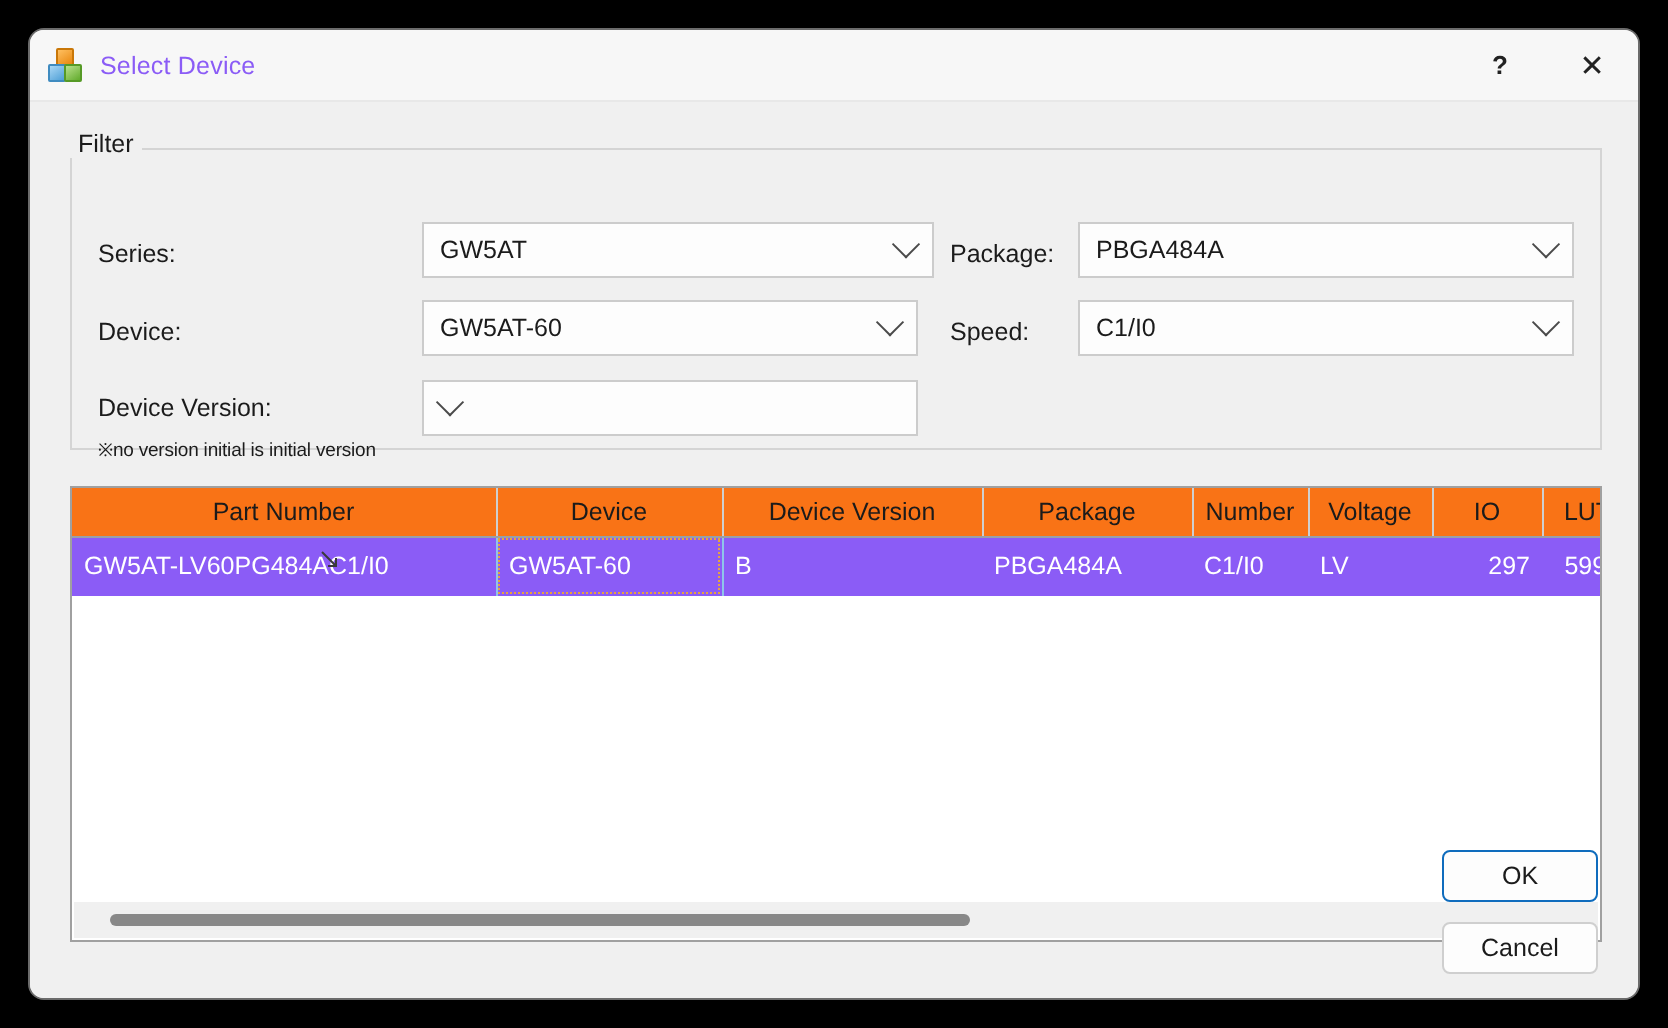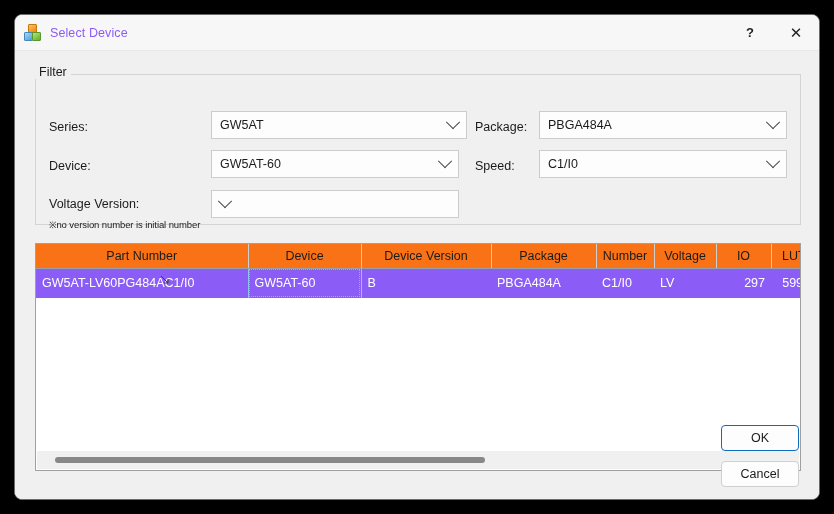--- a/index.html
+++ b/index.html
@@ -302,23 +302,23 @@
     </div>
 
     <div class="field-label" style="left:34px; top:108px;">Device:</div>
     <div class="combo" style="left:196px; top:99px; width:248px;">
       <div class="combo-value">GW5AT-60</div>
       <div class="combo-arrow">
           <span class="chev"></span>
         </div>
     </div>
 
-    <div class="field-label" style="left:34px; top:146px;">Voltage Version:</div>
+    <div class="field-label" style="left:34px; top:146px;">Device Version:</div>
     <div class="note-label" style="left:34px; top:167px;">
-      <span class="note-star">※</span><span>no version number is initial number</span>
+      <span class="note-star">※</span><span>no version initial is initial version</span>
     </div>
     <div class="combo" style="left:196px; top:139px; width:248px;">
       <div class="combo-arrow">
           <span class="chev"></span>
         </div>
     </div>
 
     <div class="field-label" style="left:460px; top:69px;">Package:</div>
     <div class="combo" style="left:524px; top:60px; width:248px;">
       <div class="combo-value">PBGA484A</div>

